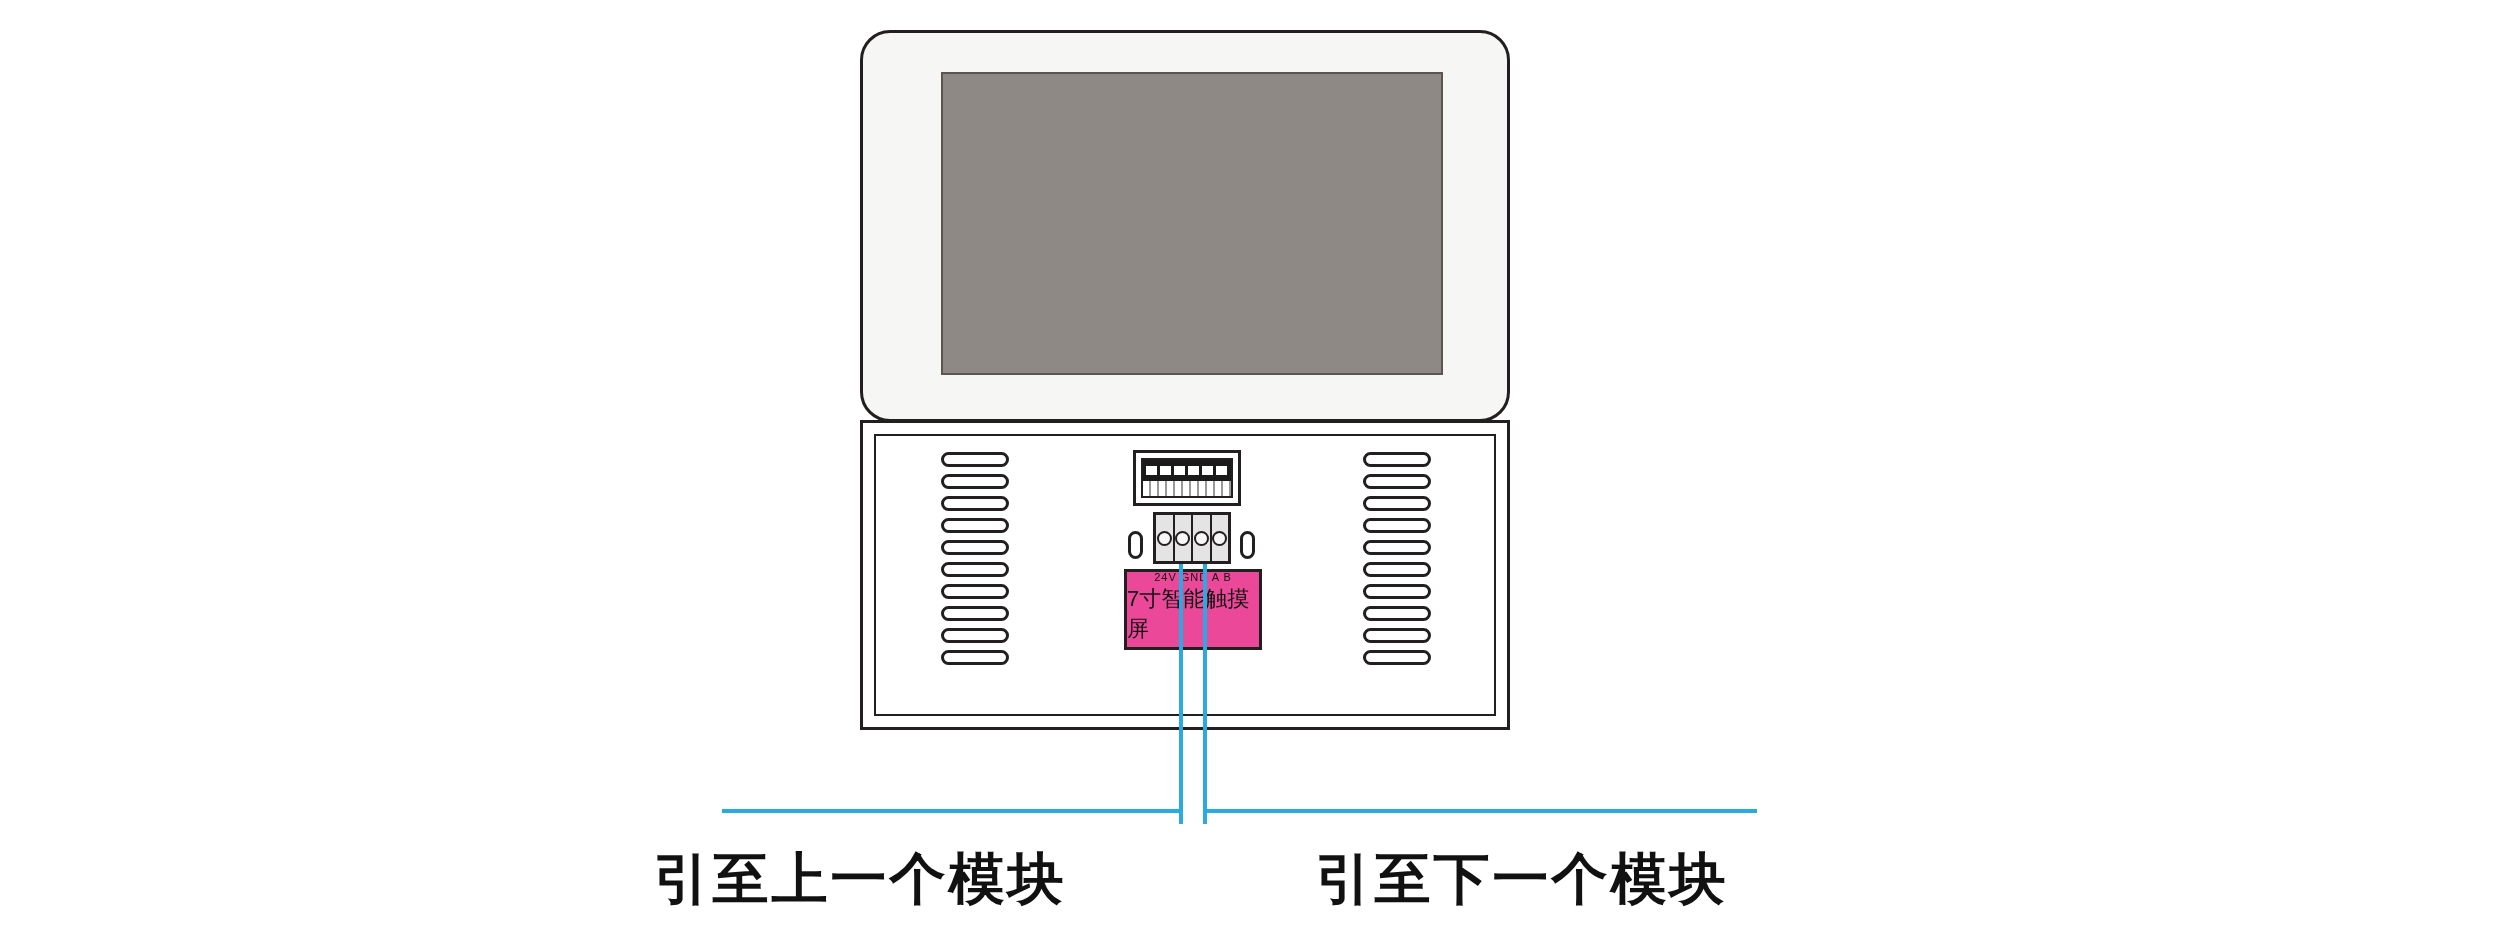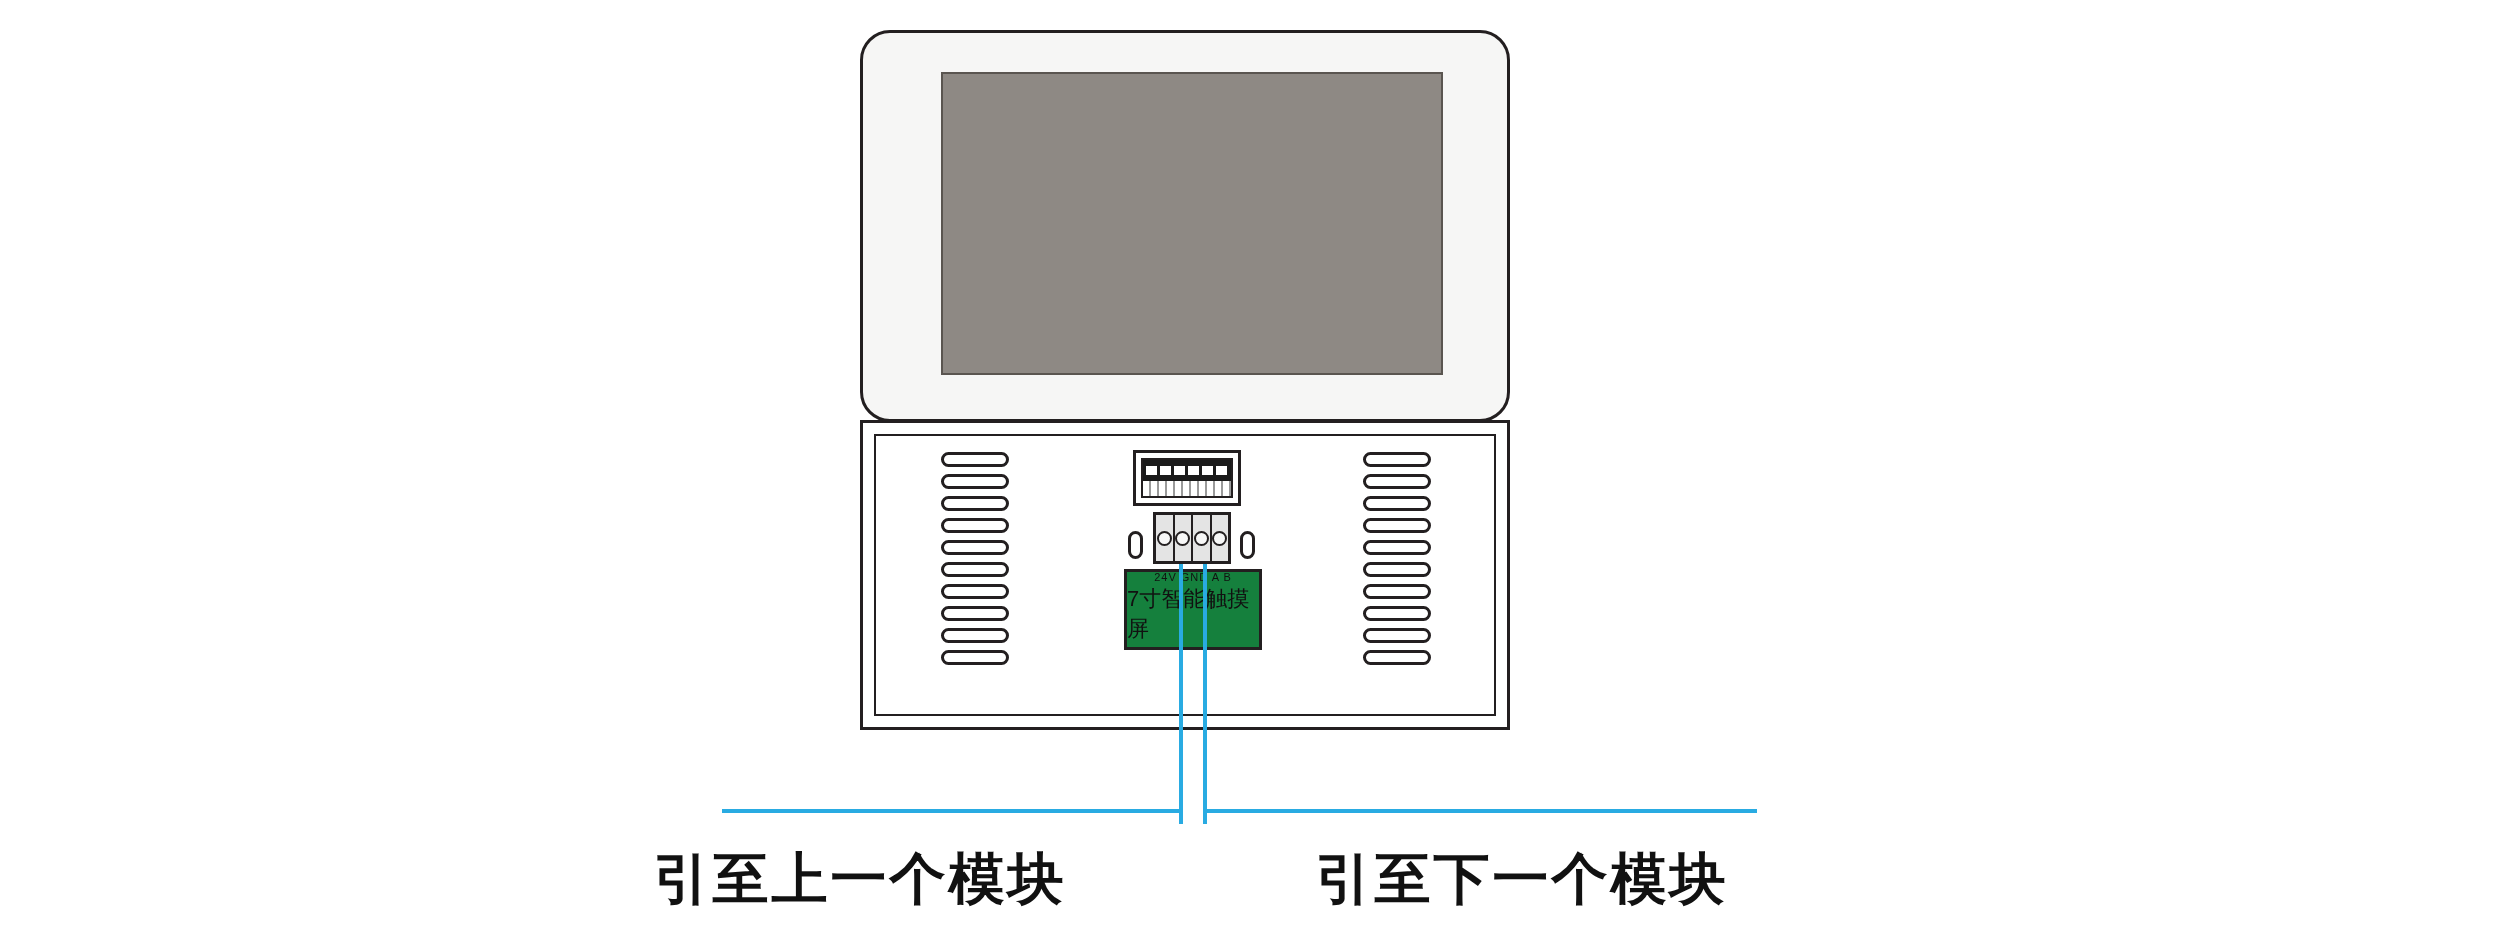--- a/index.html
+++ b/index.html
@@ -88,21 +88,21 @@
   .oval-left{left:1128px;top:531px;}
   .oval-right{left:1240px;top:531px;}
 
   .terminal-labels{
     left:1124px;top:571px;width:138px;
     text-align:center;font-size:11px;color:#111;letter-spacing:1px;
     z-index:4;
   }
   .label-box{
     left:1124px;top:569px;width:138px;height:81px;
-    border:3px solid var(--outline,#111);box-sizing:border-box;background:#15803d;
+    border:3px solid var(--outline,#111);box-sizing:border-box;background:#ec4899;
     display:flex;align-items:center;justify-content:center;
     z-index:2;
   }
   .label-box span{
     font-size:22px;color:#111;font-weight:500;padding-top:8px;
   }
 
   
   .wire{background:var(--wire,#29ABE2);z-index:5;}
   .wire-left-vertical{left:1179px;top:564px;width:4px;height:260px;}

